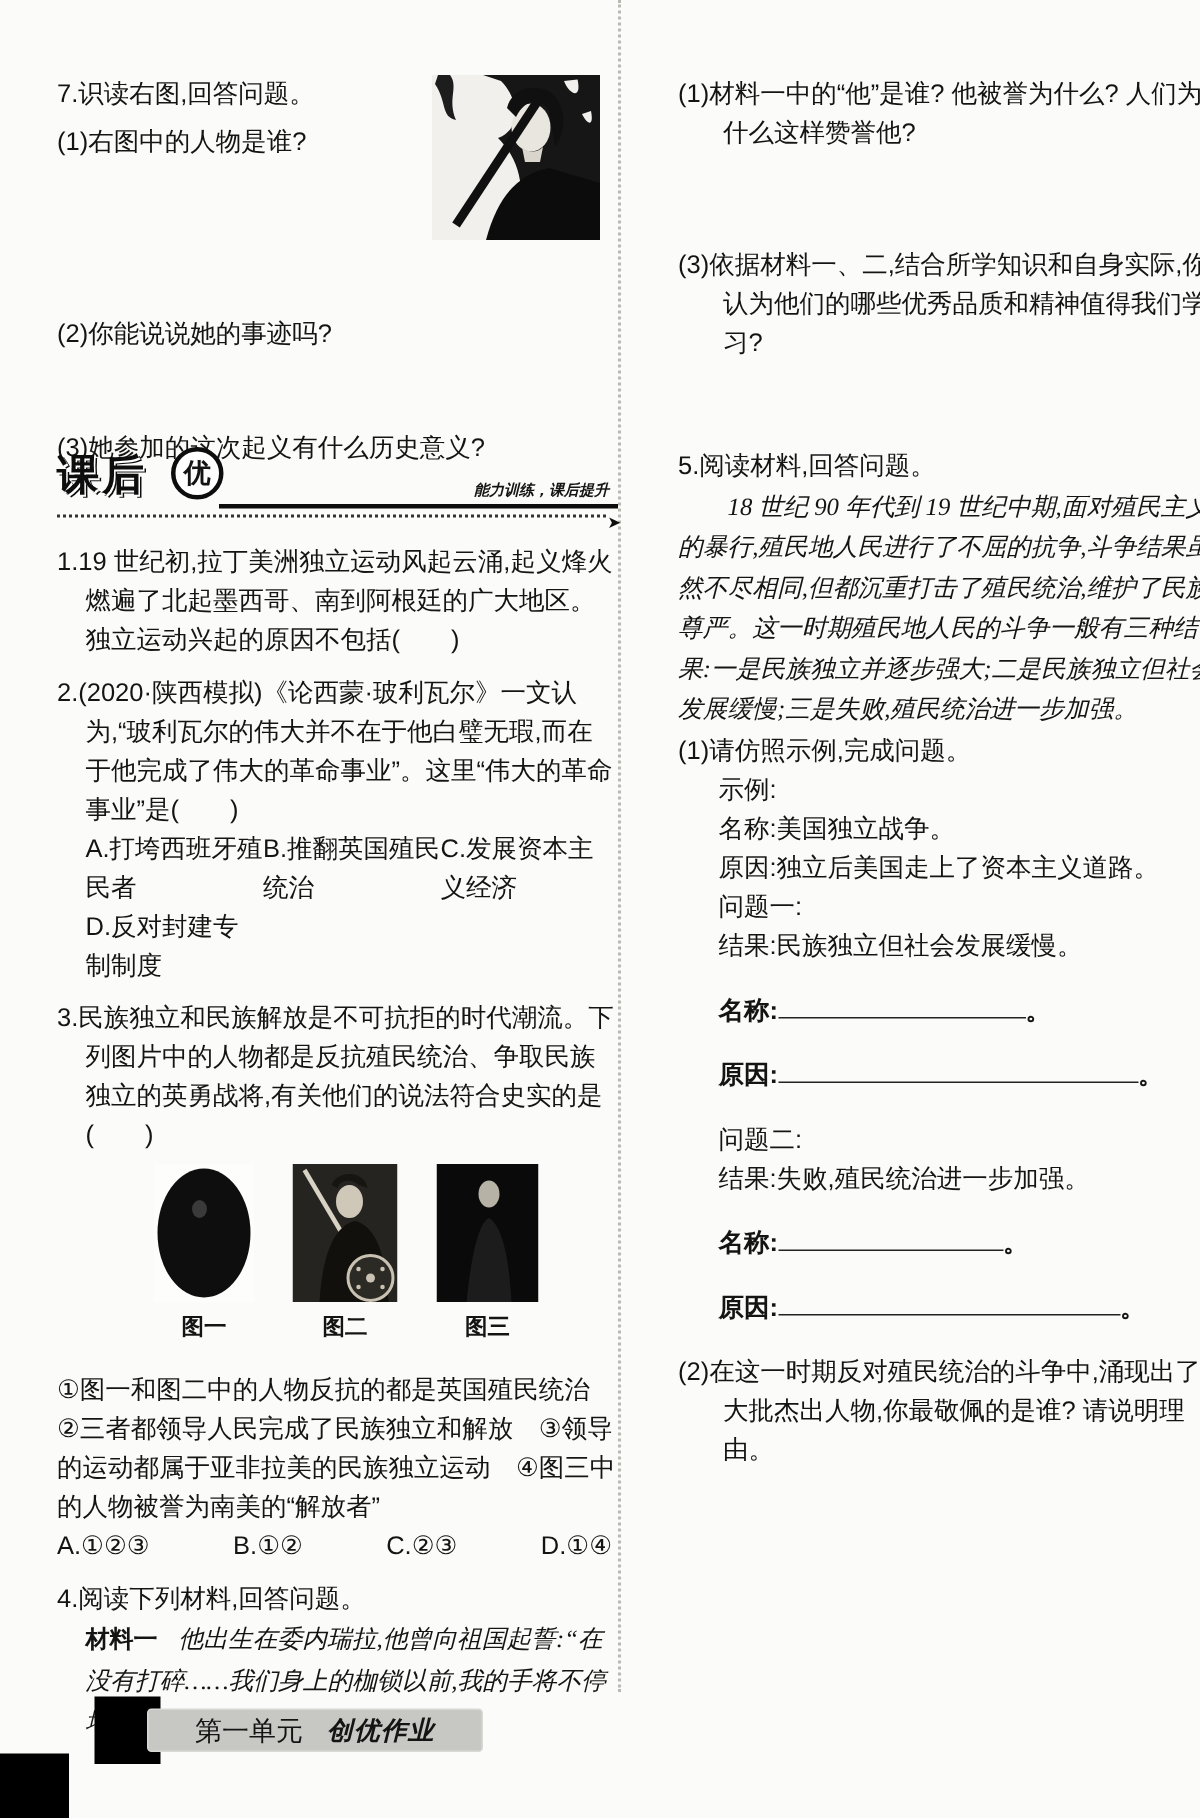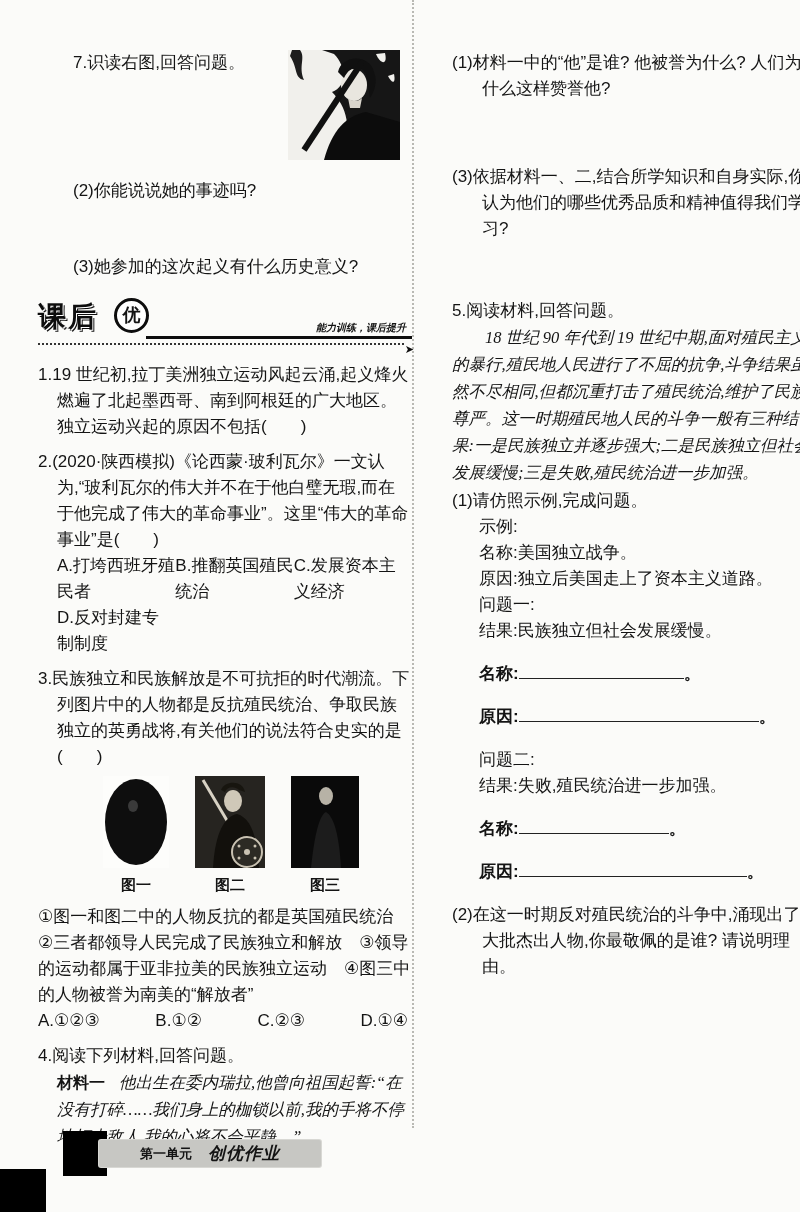--- a/index.html
+++ b/index.html
@@ -12,57 +12,57 @@
   .col{position:absolute;top:50px;font-size:17px;line-height:26px;}
   .col-left{left:38px;width:374px;}
   .col-right{left:452px;width:358px;}
   .hangnum{padding-left:19px;text-indent:-19px;}
   .hangsub{padding-left:30px;text-indent:-30px;}
   .opts{padding-left:19px;}
   .opts div{line-height:26px;}
   .opts2{padding-left:19px;display:grid;grid-template-columns:1fr 1fr 1fr;}
   .kai{font-family:"Liberation Serif","DejaVu Serif",serif;font-style:italic;font-size:16.5px;line-height:27px;}
   
-  .q7{position:relative;height:248px;margin-left:35px;}
+  .q7{position:relative;height:248px;}
   .q7 .portrait{position:absolute;right:12px;top:0;width:112px;height:110px;}
   .q7-s2{margin-top:102px;}
   .q7-s3{margin-top:50px;}
   
   .cu-wrap{position:relative;height:50px;margin:4px 0 10px 0;}
   .cu-logo{position:absolute;left:0;top:2px;font-size:28px;font-weight:800;letter-spacing:2px;color:#0d0d0d;text-shadow:1px 1px 0 #fff,2px 2px 0 #0d0d0d;}
   .cu-badge{position:absolute;left:76px;top:-4px;width:29px;height:29px;border:3px solid #0d0d0d;border-radius:50%;background:#fff;text-align:center;line-height:29px;font-size:18px;font-weight:800;}
   .cu-tag{position:absolute;right:6px;top:13px;font-size:10px;font-weight:bold;font-style:italic;}
   .cu-line{position:absolute;left:108px;right:0;top:34px;height:3px;background:#0d0d0d;}
   .cu-dots{position:absolute;left:0;right:8px;top:41px;border-top:2.5px dotted #333;}
   .cu-arrow{position:absolute;right:-10px;top:-9px;font-size:11px;color:#0d0d0d;}
   .qblock{margin-bottom:9px;}
   
   .figrow{display:flex;margin:6px 0 0 65px;gap:26px;align-items:flex-end;}
   .figbox{background:#fff;}
-  .caprow{display:flex;margin:4px 0 6px 65px;gap:26px;font-size:15px;font-weight:bold;}
+  .caprow{display:flex;margin:4px 0 16px 65px;gap:26px;font-size:15px;font-weight:bold;}
   .caprow span{display:inline-block;text-align:center;}
   .cap1{width:66px;}.cap2{width:70px;}.cap3{width:68px;}
   .q3opts{display:flex;justify-content:space-between;padding-right:4px;}
   
   .mat{padding-left:19px;}
   .matlabel{font-weight:bold;font-style:normal;font-family:"Liberation Sans",sans-serif;font-size:16px;margin-right:14px;}
   
   .gap-s2{margin-top:100px;}
   .gap-s3{margin-top:62px;}
   .gap-q5{margin-top:56px;}
   .passage{text-indent:2em;}
   .exblock{padding-left:27px;}
   .fillrow{margin:17px 0;font-weight:bold;}
   .blank{display:inline-block;border-bottom:1.5px solid #222;height:15px;vertical-align:baseline;}
   .w165{width:165px;}.w240{width:240px;}.w150{width:150px;}.w230{width:228px;}
   
   .f-sq1{position:absolute;left:63px;top:1131px;width:44px;height:45px;background:#000;}
   .f-sq2{position:absolute;left:0;top:1169px;width:46px;height:43px;background:#000;}
   .f-banner{position:absolute;left:99px;top:1140px;width:222px;height:27px;background:#c7c7c3;display:flex;align-items:center;justify-content:center;gap:16px;border-radius:2px;box-shadow:0 0 0 1px #d8d8d4;}
-  .f-unit{font-size:13px;font-weight:bold;}
+  .f-unit{font-size:18px;font-weight:normal;}
   .f-brand{font-size:17px;font-weight:800;font-style:italic;letter-spacing:1px;}
 </style>
 </head>
 <body>
 
 <div class="page">
   <div class="sep"></div>
 
   <div class="col col-left">
 
@@ -73,20 +73,21 @@
         <path d="M2 6 C10 18 6 28 16 30 C10 16 18 8 12 0 L4 0 Z" fill="#1d1d1d"></path>
         <ellipse cx="66" cy="35" rx="13" ry="16" fill="#e9e6df"></ellipse>
         <path d="M50 22 C54 4 82 4 86 22 C90 32 86 42 82 48 L78 24 C72 14 62 16 56 28 Z" fill="#101010"></path>
         <path d="M60 48 C64 52 70 52 74 48 L72 58 L62 58 Z" fill="#d9d5cc"></path>
         <line x1="16" y1="100" x2="74" y2="12" stroke="#101010" stroke-width="6"></line>
         <path d="M36 110 C44 80 58 66 78 62 L112 72 L112 110 Z" fill="#0c0c0c"></path>
         <path d="M88 4 C92 14 100 16 97 3 Z" fill="#f1f0ec"></path>
         <path d="M100 26 C104 34 108 34 106 24 Z" fill="#f1f0ec"></path>
       </svg>
       <div class="hangnum">7.识读右图,回答问题。</div>
+      <div class="hangsub" style="margin-top:6px;width:250px;">(1)右图中的人物是谁?</div>
       <div class="hangsub q7-s2">(2)你能说说她的事迹吗?</div>
       <div class="hangsub q7-s3">(3)她参加的这次起义有什么历史意义?</div>
     </div>
 
     <div class="cu-wrap">
       <span class="cu-logo">课后</span>
       <span class="cu-badge">优</span>
       <span class="cu-tag">能力训练，课后提升</span>
       <div class="cu-line"></div>
       <div class="cu-dots">

